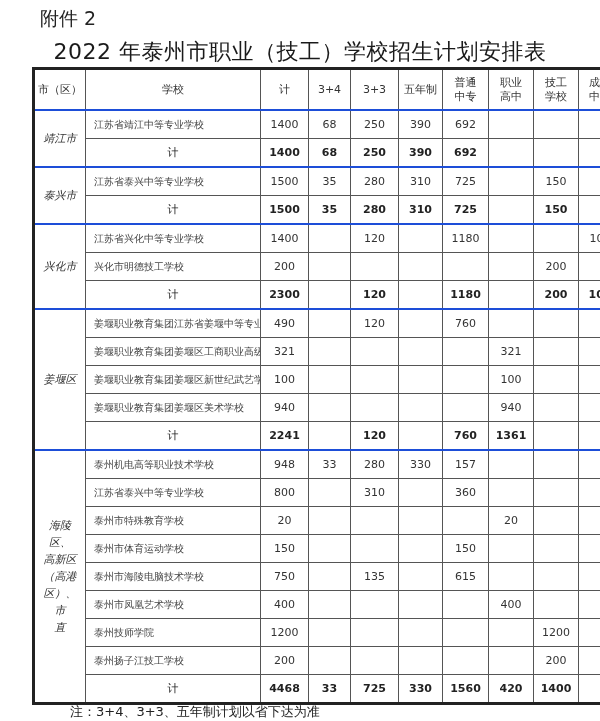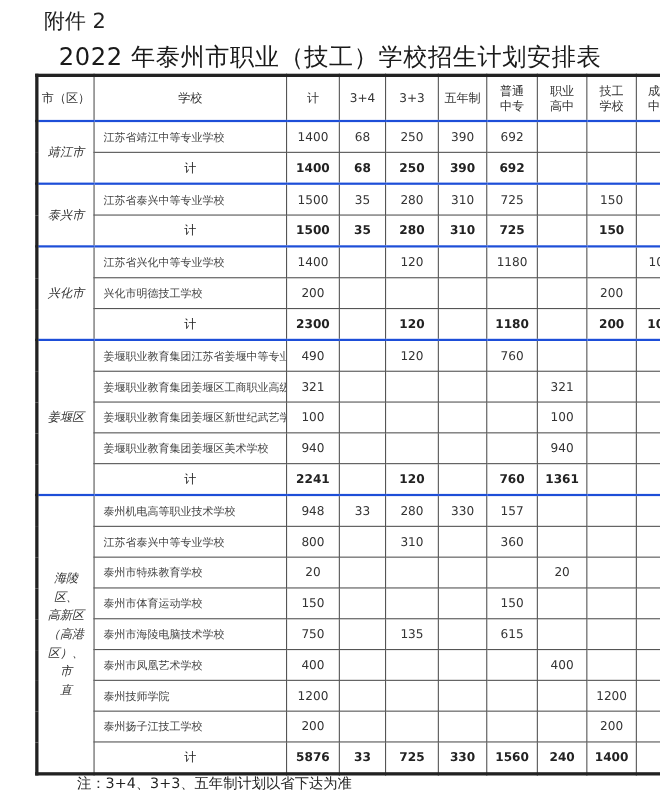--- a/index.html
+++ b/index.html
@@ -289,25 +289,25 @@
         <td></td>
         <td></td>
         <td></td>
         <td></td>
         <td></td>
         <td>200</td>
         <td></td>
       </tr>
       <tr class="total">
         <td class="label">计</td>
-        <td>5876</td>
+        <td>4468</td>
         <td>33</td>
         <td>725</td>
         <td>330</td>
         <td>1560</td>
-        <td>240</td>
+        <td>420</td>
         <td>1400</td>
         <td></td>
       </tr>
     </tbody>
 </table>
 
 <div class="note">注：3+4、3+3、五年制计划以省下达为准</div>
 
 </body></html>

